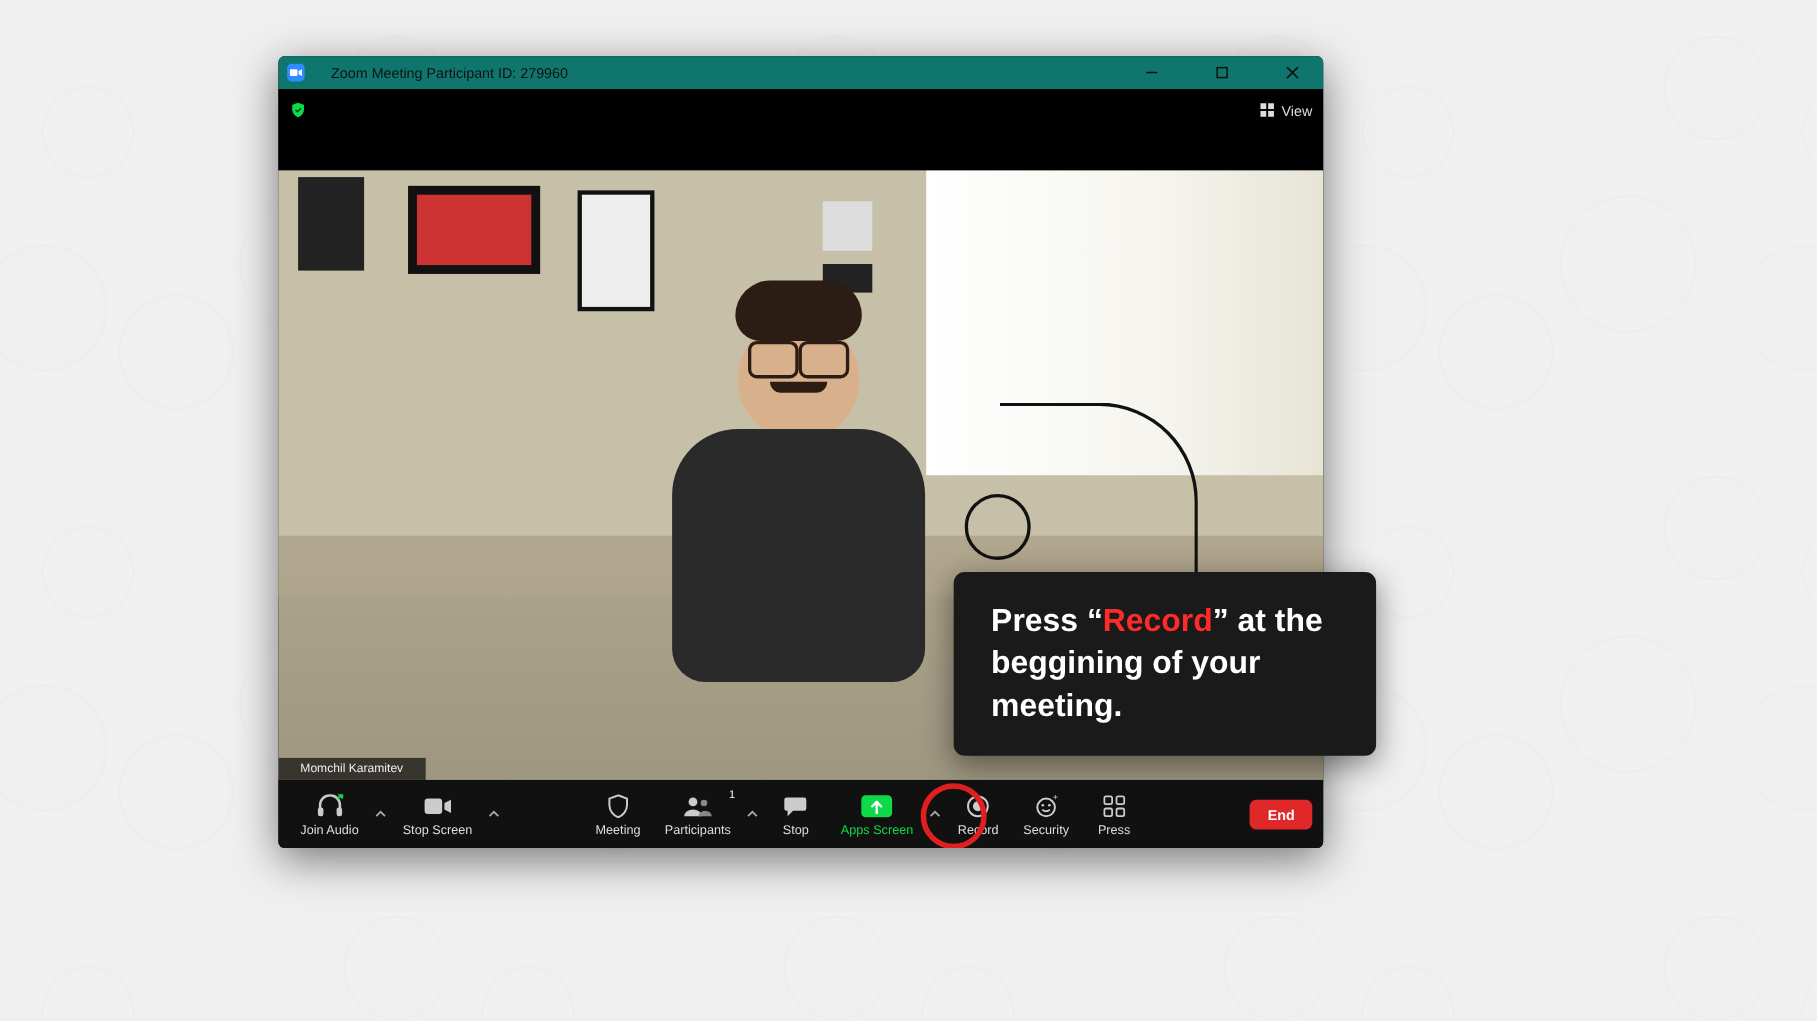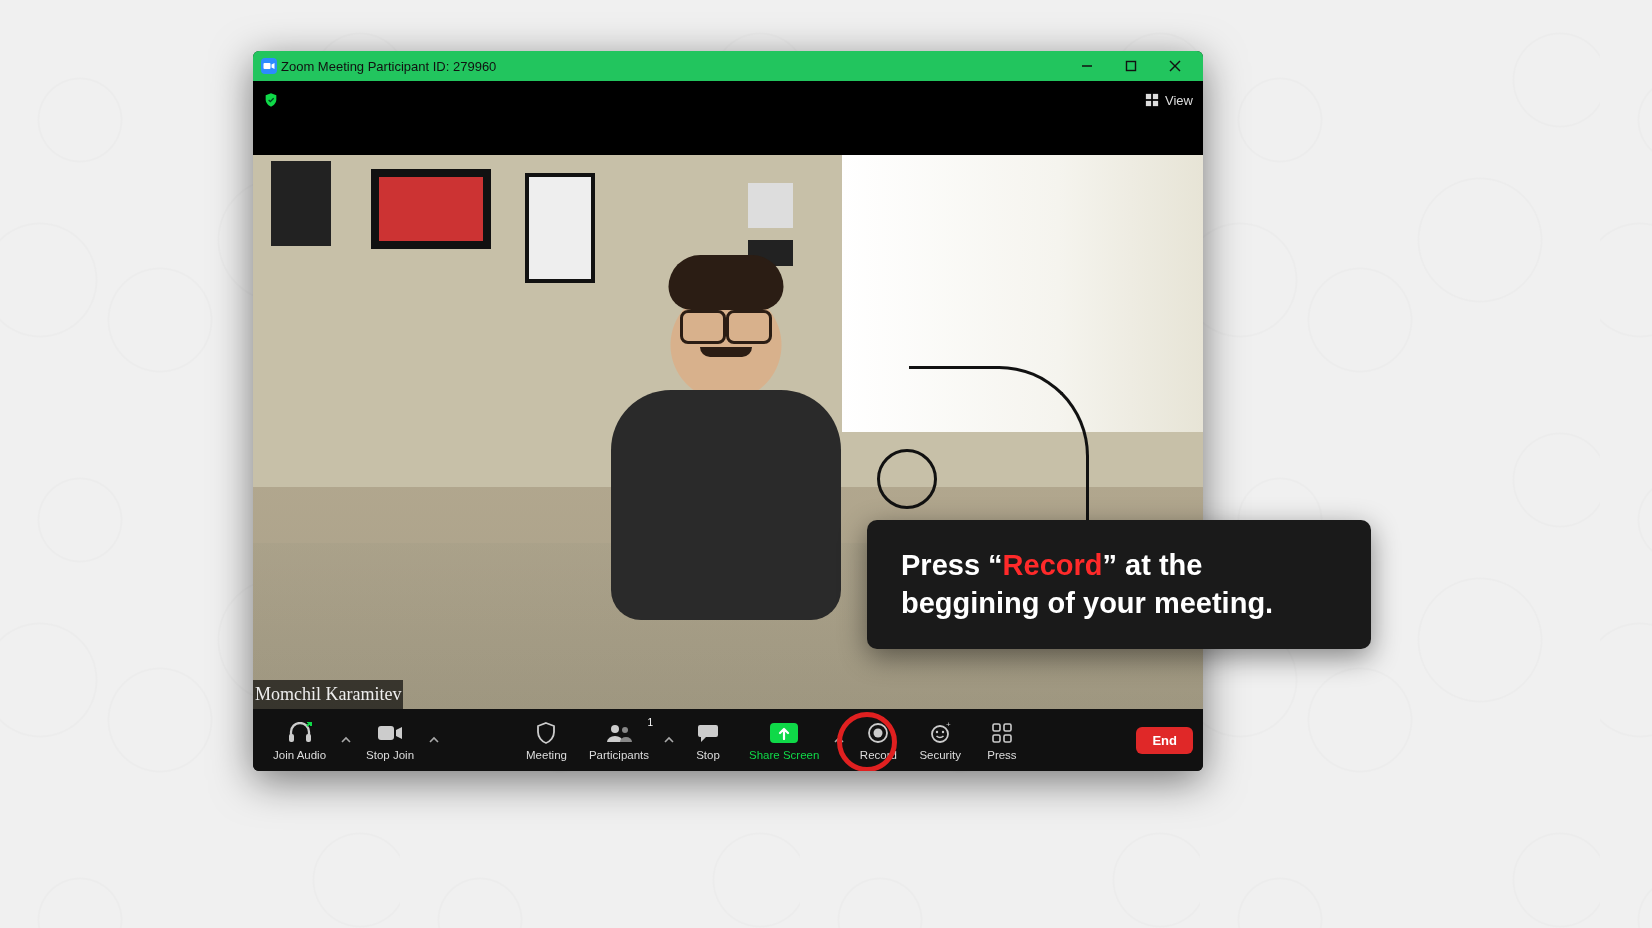--- a/index.html
+++ b/index.html
@@ -29,25 +29,25 @@
     width: 950px; height: 720px;
     background: #1a1a1a;
     border-radius: 6px;
     box-shadow: 0 10px 40px rgba(0,0,0,.5);
     overflow: hidden;
     display: flex;
     flex-direction: column;
   }
   .titlebar {
     height: 30px;
-    background: #22c55e;
+    background: #0f766e;
     display: flex;
     align-items: center;
     padding: 0 8px;
-    gap: 4px;
+    gap: 24px;
     font-size: 13px;
     color: #111;
   }
   .zoom-icon {
     width: 16px; height: 16px; border-radius: 4px;
     background: #2d8cff;
     display: flex; align-items: center; justify-content: center;
   }
   .zoom-icon svg { width: 12px; height: 8px; }
   .titlebar-spacer { flex: 1; }
@@ -91,23 +91,22 @@
   .glasses { position:absolute; left:50%; top:55px; transform:translateX(-50%); width:92px; height:28px; }
   .glasses::before,.glasses::after{content:"";position:absolute;top:0;width:40px;height:28px;border:3px solid #2b1d14;border-radius:8px;}
   .glasses::before{left:0;} .glasses::after{right:0;}
   .mustache{position:absolute;left:50%;top:92px;transform:translateX(-50%);width:52px;height:10px;background:#2b1d14;border-radius:0 0 20px 20px;}
   .mic-arm{position:absolute;right:12%;top:38%;width:180px;height:160px;border:3px solid #111;border-left:none;border-bottom:none;border-radius:0 90px 0 0;}
   .mic-head{position:absolute;right:28%;top:53%;width:60px;height:60px;border:3px solid #111;border-radius:50%;}
 
   .name-tag {
     position:absolute; left:0; bottom:0;
     background: rgba(0,0,0,.65);
-    color:#eee; font-size:18px;
-    padding:4px 2px;
-    font-family:Liberation Serif, serif;
+    color:#eee; font-size:11px;
+    padding:4px 20px;
   }
   .bottom-toolbar {
     height: 62px;
     background: #111;
     display: flex;
     align-items: center;
     padding: 0 10px;
     gap: 2px;
   }
   .tb-item {
@@ -133,21 +132,21 @@
   }
   .highlight-ring {
     position:absolute; width:60px; height:60px;
     border:5px solid #e02020; border-radius:50%;
     left:584px; bottom:-1px;
     pointer-events:none;
   }
   .callout {
     position:absolute;
     left:867px; top:520px;
-    width:504px;
+    width:384px;
     background:#1a1a1a;
     color:#fff;
     border-radius:10px;
     padding:26px 34px;
     box-shadow:0 8px 28px rgba(0,0,0,.45);
     font-size:29px;
     font-weight:700;
     line-height:1.32;
   }
   .callout .red { color:#ff2a2a; }
@@ -247,21 +246,21 @@
         </svg>
       </span>
 
     <div class="tb-item">
       <span class="ico">
         <svg width="26" height="18" viewBox="0 0 26 18">
             <rect x="1" y="2" width="16" height="14" rx="3" fill="#ccc"></rect>
             <path d="M19 6 L25 3 V15 L19 12 Z" fill="#ccc"></path>
           </svg>
       </span>
-      <span>Stop Join</span>
+      <span>Stop Screen</span>
     </div>
     <span class="caret">
         <svg width="10" height="10" viewBox="0 0 10 10">
           <path d="M1 7 L5 3 L9 7" stroke="#aaa" stroke-width="1.6" fill="none"></path>
         </svg>
       </span>
 
     <div style="width:70px"></div>
 
     <div class="tb-item">
@@ -301,21 +300,21 @@
     </div>
 
     <div class="tb-item green" style="min-width:82px">
       <span class="ico">
         <span class="share-box" style="width:28px;height:20px;border-radius:4px;display:flex;align-items:center;justify-content:center;">
           <svg width="12" height="14" viewBox="0 0 12 14">
               <path d="M6 13 V3 M2 7 L6 3 L10 7" stroke="#fff" stroke-width="2.2" fill="none" stroke-linecap="round" stroke-linejoin="round"></path>
             </svg>
         </span>
       </span>
-      <span>Share Screen</span>
+      <span>Apps Screen</span>
     </div>
     <span class="caret">
         <svg width="10" height="10" viewBox="0 0 10 10">
           <path d="M1 7 L5 3 L9 7" stroke="#aaa" stroke-width="1.6" fill="none"></path>
         </svg>
       </span>
 
     <div class="tb-item">
       <span class="ico">
         <svg width="22" height="22" viewBox="0 0 22 22">

